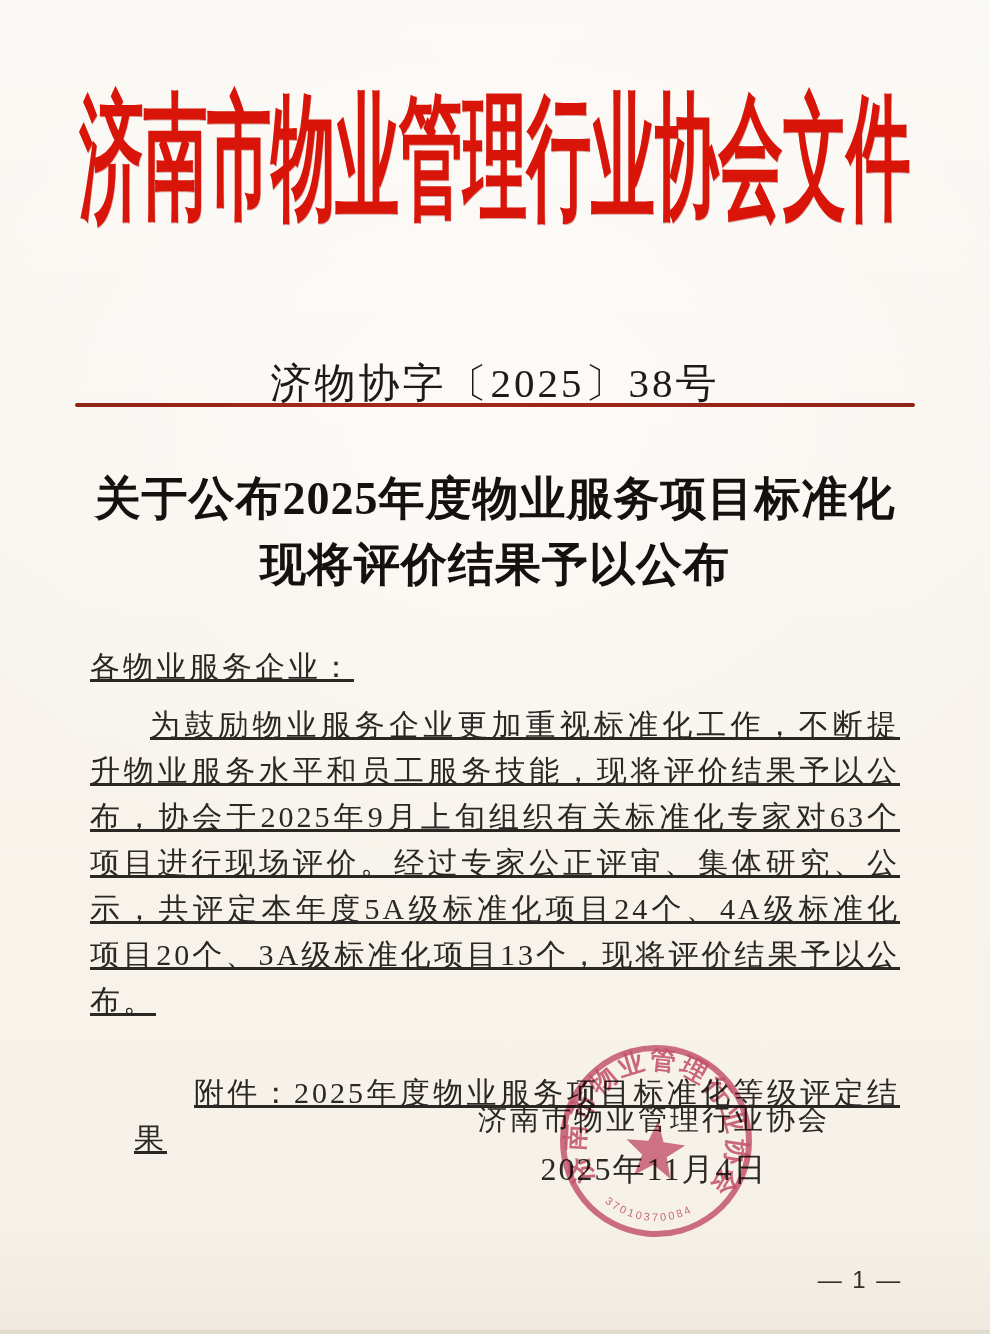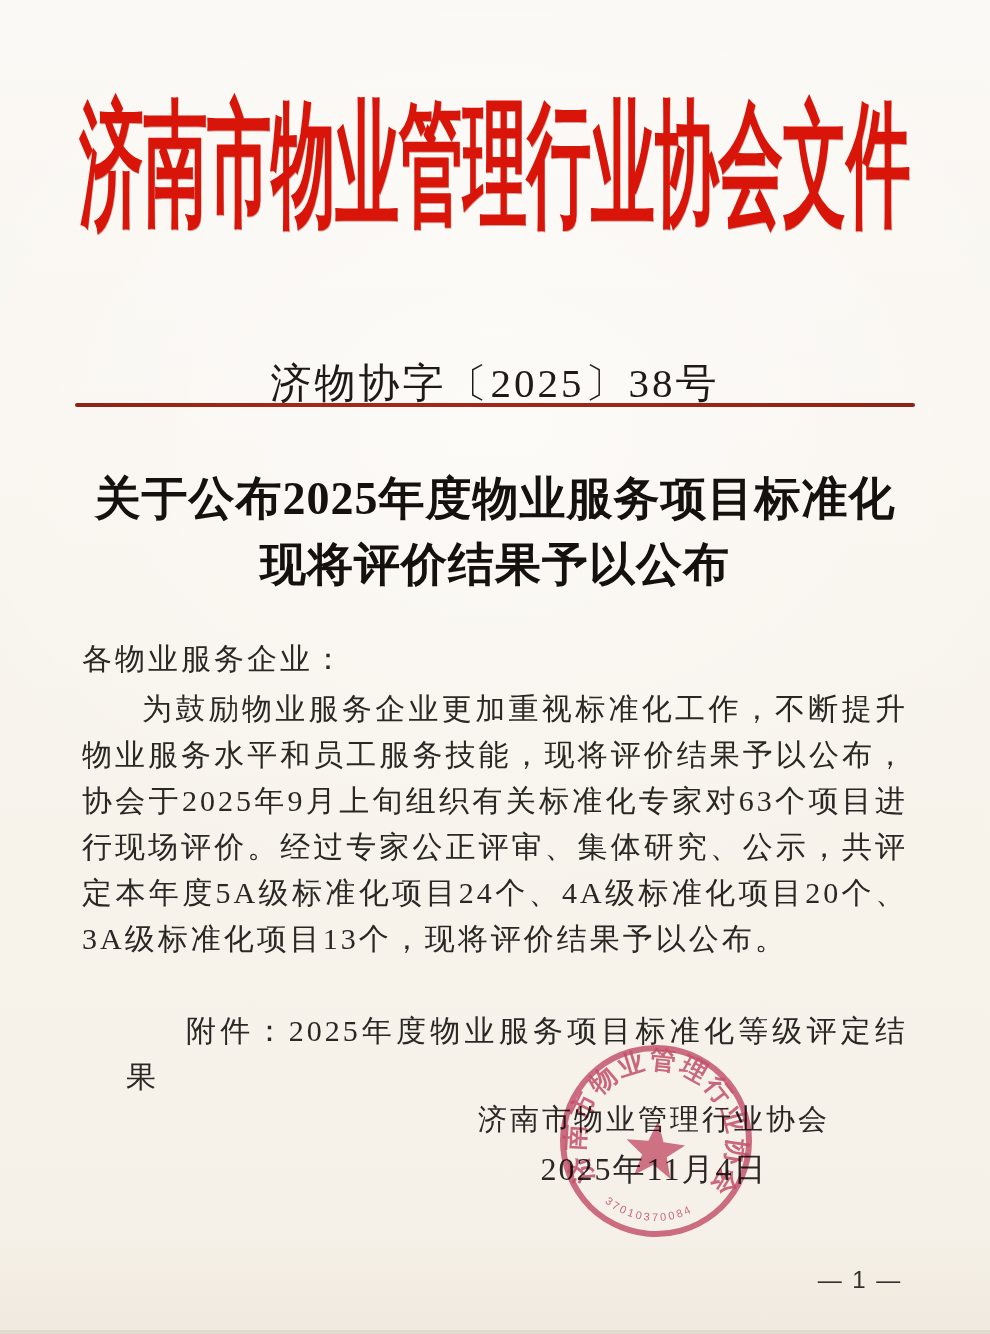--- a/index.html
+++ b/index.html
@@ -21,21 +21,20 @@
     box-shadow: inset 0 -4px 0 #e0dacf;
   }
   
   .org-title-wrap {
     position: absolute;
     top: 90px;
     left: 0;
     width: 100%;
     height: 150px;
     display: flex;
-    align-items: center;
     justify-content: center;
   }
   .org-title {
     font-size: 136px;
     line-height: 1;
     font-weight: 700;
     white-space: nowrap;
     color: #d81508;
     transform: scaleX(0.47);
     transform-origin: 50% 50%;
@@ -78,21 +77,21 @@
   .body-block {
     position: absolute;
     top: 632px;
     left: 78px;
     width: 834px;
     font-size: 30px;
     line-height: 46px;
     letter-spacing: 3px;
     color: #2b2724;
   }
-  .body-block p { margin: 4px; }
+  .body-block p { margin: 12px; text-decoration: underline; }
   .para {
     text-indent: 2em;
     text-align: justify;
   }
   .attachment {
     margin-top: 46px !important;
     padding-left: 44px;
   }
   
   .signature {

